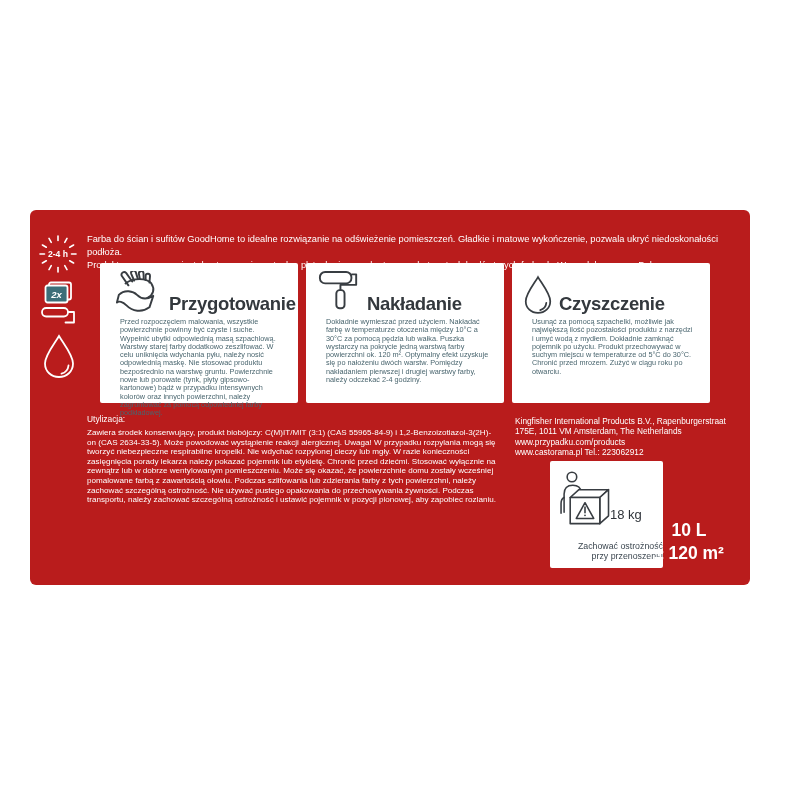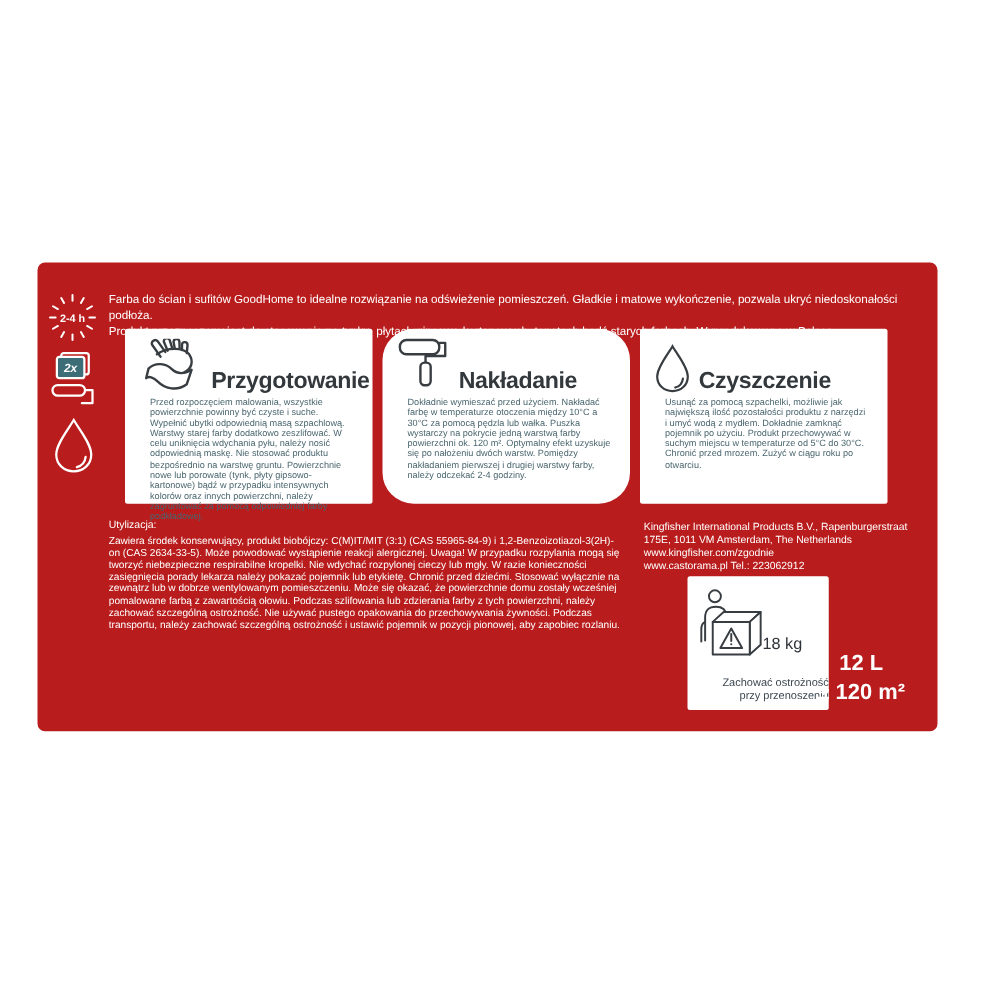--- a/index.html
+++ b/index.html
@@ -18,21 +18,21 @@
   }
   .side-icon{position:absolute;}
   .si-clock{left:8px;top:24px;}
   .si-coats{left:10px;top:71px;font-style:italic;}
   .si-drop{left:13px;top:124px;}
   .card{
     position:absolute;top:53px;width:198px;height:140px;
     background:#fff;border-radius:2px;
   }
   .card-1{left:70px;}
-  .card-2{left:276px;border-radius:25px;}
+  .card-2{left:276px;}
   .card-3{left:482px;}
   .card-head{
     position:absolute;left:12px;top:6px;right:6px;height:46px;
     display:flex;align-items:flex-end;gap:7px;
   }
   .card-title{
     font-size:18.5px;font-weight:bold;color:#33383d;letter-spacing:-0.3px;
     white-space:nowrap;
   }
   .card-body{
@@ -155,21 +155,21 @@
   </div>
 
   <div class="lower">
     <div class="sec-heading">Utylizacja:</div>
     <div class="sec-body">Zawiera środek konserwujący, produkt biobójczy: C(M)IT/MIT (3:1) (CAS 55965-84-9) i 1,2-Benzoizotiazol-3(2H)-on (CAS 2634-33-5). Może powodować wystąpienie reakcji alergicznej. Uwaga! W przypadku rozpylania mogą się tworzyć niebezpieczne respirabilne kropelki. Nie wdychać rozpylonej cieczy lub mgły. W razie konieczności zasięgnięcia porady lekarza należy pokazać pojemnik lub etykietę. Chronić przed dziećmi. Stosować wyłącznie na zewnątrz lub w dobrze wentylowanym pomieszczeniu. Może się okazać, że powierzchnie domu zostały wcześniej pomalowane farbą z zawartością ołowiu. Podczas szlifowania lub zdzierania farby z tych powierzchni, należy zachować szczególną ostrożność. Nie używać pustego opakowania do przechowywania żywności. Podczas transportu, należy zachować szczególną ostrożność i ustawić pojemnik w pozycji pionowej, aby zapobiec rozlaniu.</div>
   </div>
 
   <div class="manufacturer">
     <div>Kingfisher International Products B.V., Rapenburgerstraat</div>
     <div>175E, 1011 VM Amsterdam, The Netherlands</div>
-    <div>www.kingfisher.com/zgodnie</div>
+    <div>www.przypadku.com/products</div>
     <div>www.castorama.pl Tel.: 223062912</div>
   </div>
 
   <div class="weight-box">
     <div class="weight-icon">
       <svg width="54" height="64" viewBox="0 0 62 70" fill="none" stroke="#383d42" stroke-width="1.8" stroke-linecap="round" stroke-linejoin="round">
         <circle cx="16" cy="7.5" r="5.5"></circle>
         <path d="M7 48 V27 q0 -10 10 -10 q9 0 9.5 8"></path>
         <path d="M7 31 q-3.5 1.5 -3.5 7 v11"></path>
         <polygon points="14,31 24,22 58,22 48,31" fill="#ffffff"></polygon>
@@ -179,17 +179,17 @@
         <line x1="31" y1="42" x2="31" y2="48.5"></line>
         <circle cx="31" cy="51.5" r="1" fill="#383d42" stroke="none"></circle>
       </svg>
     </div>
     <div class="weight-value">18 kg</div>
     <div class="caution">Zachować ostrożność
 przy przenoszeniu</div>
   </div>
 
   <div class="vol-cov">
-    <div>12 L</div>
+    <div>10 L</div>
     <div>± 120 m²</div>
   </div>
 
 </div>
 
 </body></html>

